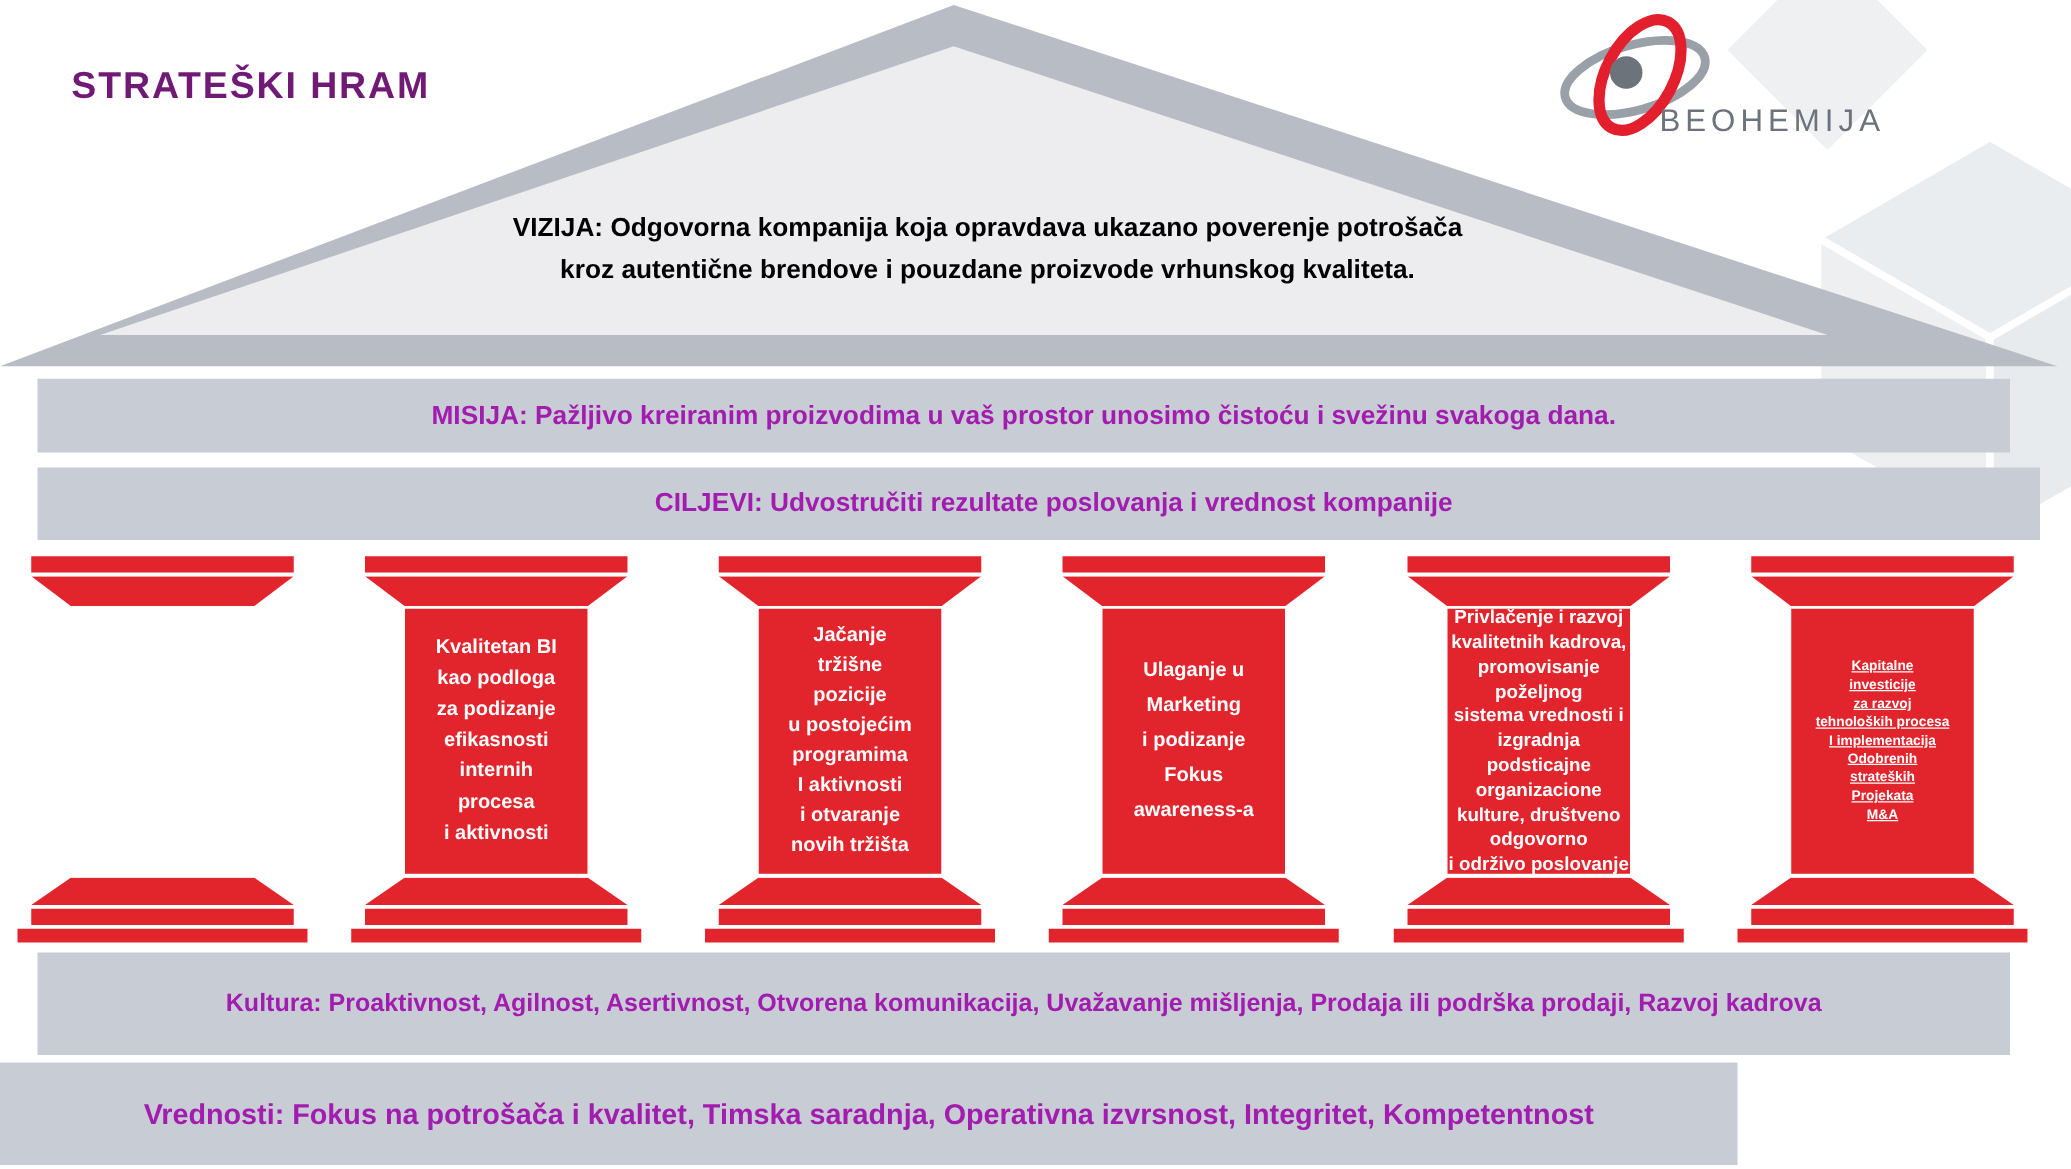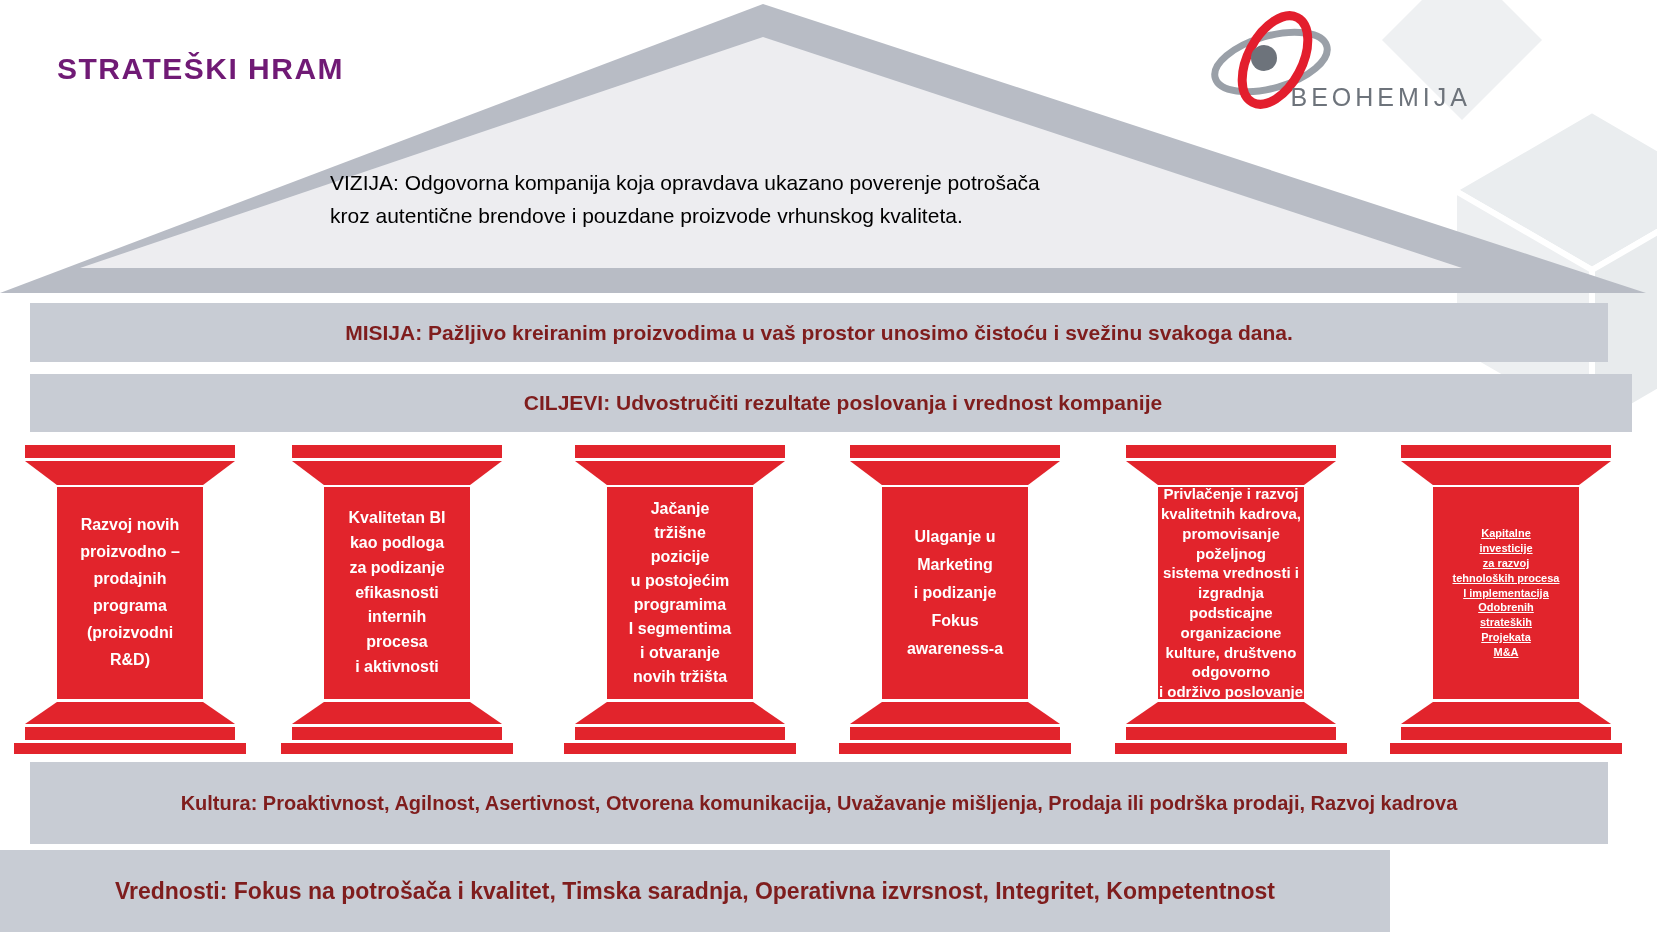--- a/index.html
+++ b/index.html
@@ -10,35 +10,35 @@
   
   .watermark{position:absolute;left:1377px;top:0;width:280px;height:500px;z-index:0;}
   
   .pediment{position:absolute;left:0;top:0;width:1657px;height:300px;z-index:1;}
   .page-title{
     position:absolute;left:57px;top:52px;z-index:3;
     font-size:30px;font-weight:bold;letter-spacing:1.5px;color:#701a75;
   }
   .vizija{
     position:absolute;left:330px;top:166px;width:920px;z-index:3;
-    text-align:left;font-size:21px;font-weight:normal;color:#000;
+    text-align:center;font-size:21px;font-weight:bold;color:#000;
     line-height:33px;white-space:pre-line;
   }
   
-  .logo{position:absolute;left:1209px;top:10px;width:270px;height:110px;z-index:3;}
+  .logo{position:absolute;left:1246px;top:10px;width:270px;height:110px;z-index:3;}
   .logo-mark{position:absolute;left:0;top:0;width:130px;height:105px;}
   .logo-text{
     position:absolute;right:8px;bottom:8px;
     font-size:25px;font-weight:500;letter-spacing:4px;color:#6d737b;
   }
   
   .band{
     position:absolute;left:30px;width:1578px;background:#c8ccd4;z-index:2;
     display:flex;align-items:center;justify-content:center;
-    font-weight:bold;color:#7f1d1d;text-align:center;
+    font-weight:bold;color:#a21caf;text-align:center;
   }
   .band-misija{top:303px;height:59px;font-size:21px;}
   .band-ciljevi{top:374px;height:58px;font-size:21px;padding-left:24px;}
   .band-kultura{top:762px;height:82px;font-size:20px;}
   .band-vrednosti{
     left:0;width:1390px;top:850px;height:82px;font-size:23px;
   }
   
   .pillar{position:absolute;top:445px;width:210px;height:310px;z-index:2;}
   .pillar .cap{position:absolute;left:0;top:0;width:210px;height:13px;background:#e2242c;}
@@ -106,28 +106,20 @@
 
   <div class="vizija">VIZIJA: Odgovorna kompanija koja opravdava ukazano poverenje potrošača
 kroz autentične brendove i pouzdane proizvode  vrhunskog kvaliteta.</div>
 
   <div class="band band-misija">MISIJA: Pažljivo kreiranim proizvodima u vaš prostor unosimo čistoću i svežinu svakoga dana.</div>
   <div class="band band-ciljevi">CILJEVI: Udvostručiti rezultate poslovanja i vrednost kompanije</div>
 
   <div class="pillar p1">
     <div class="cap"></div>
     <div class="capital"></div>
-    <div class="shaft">
-      <div class="shaft-text fs-a">Razvoj novih
-proizvodno –
-prodajnih
-programa
-(proizvodni
-R&amp;D)</div>
-    </div>
     <div class="base-trap"></div>
     <div class="base-bar1"></div>
     <div class="base-bar2"></div>
   </div>
 
   <div class="pillar p2">
     <div class="cap"></div>
     <div class="capital"></div>
     <div class="shaft">
       <div class="shaft-text fs-b">Kvalitetan BI
@@ -145,21 +137,21 @@
 
   <div class="pillar p3">
     <div class="cap"></div>
     <div class="capital"></div>
     <div class="shaft">
       <div class="shaft-text fs-c">Jačanje
 tržišne
 pozicije
 u postojećim
 programima
-I segmentima
+I aktivnosti
 i otvaranje
 novih tržišta</div>
     </div>
     <div class="base-trap"></div>
     <div class="base-bar1"></div>
     <div class="base-bar2"></div>
   </div>
 
   <div class="pillar p4">
     <div class="cap"></div>

